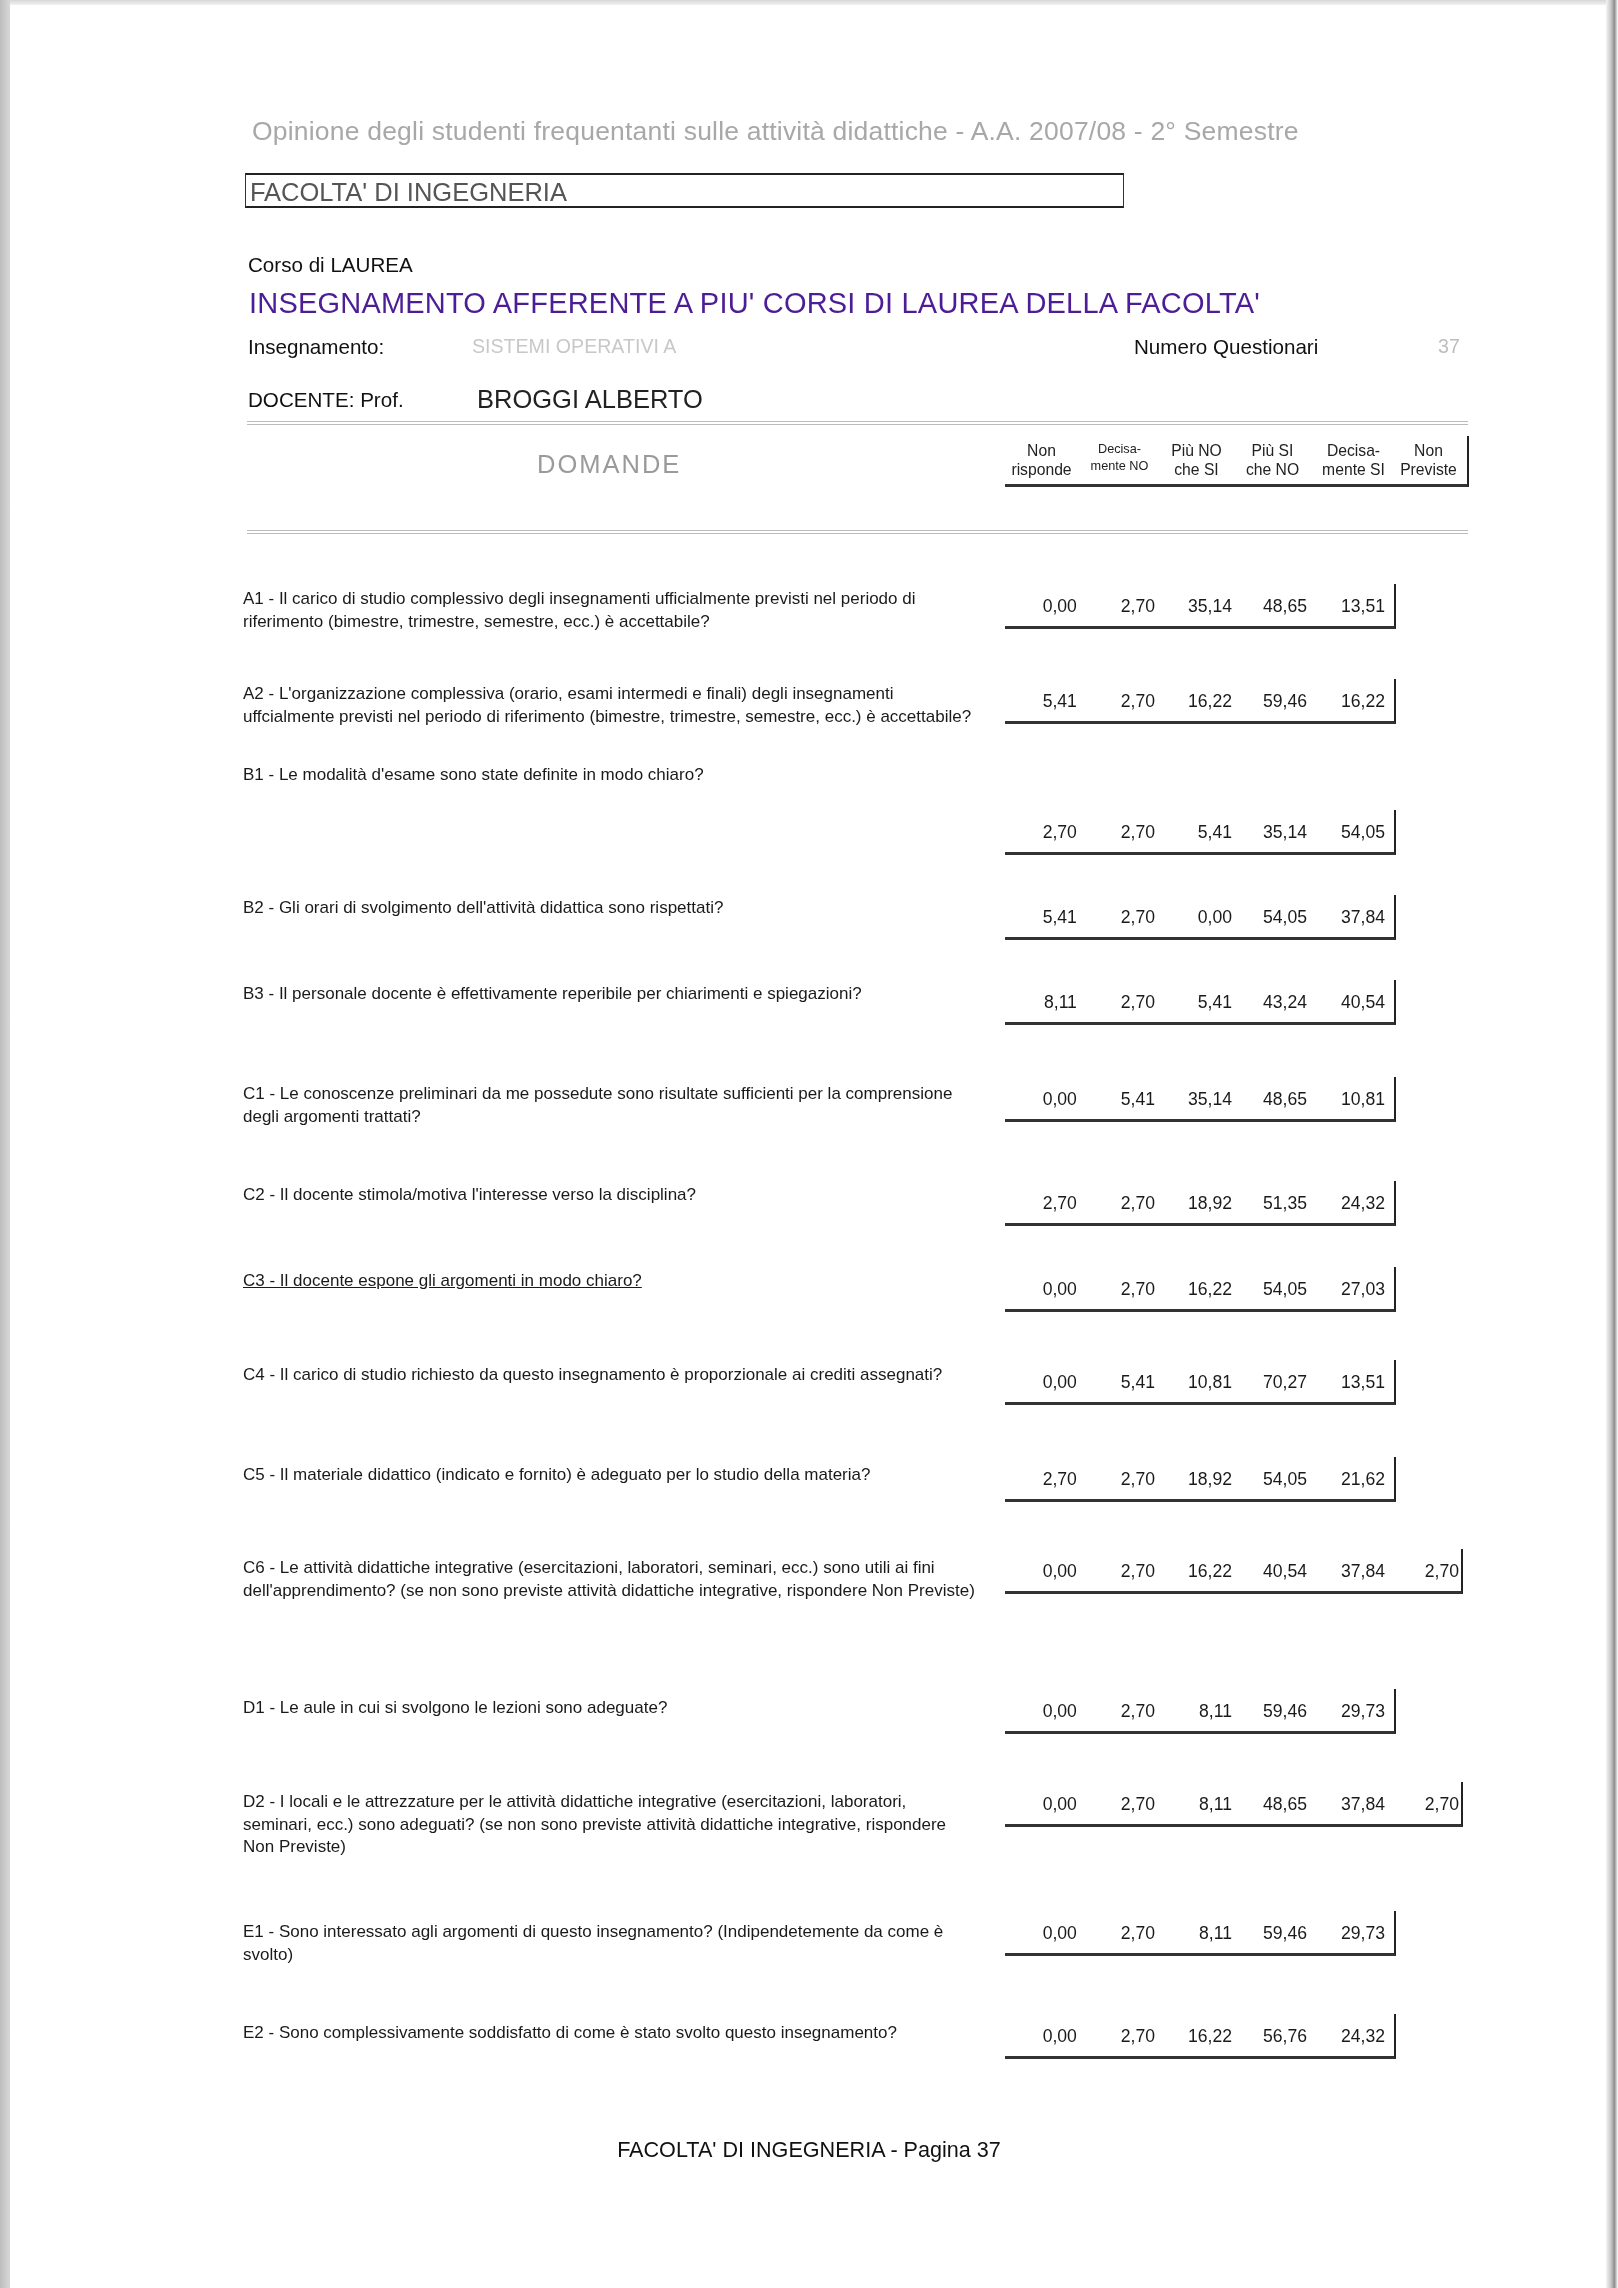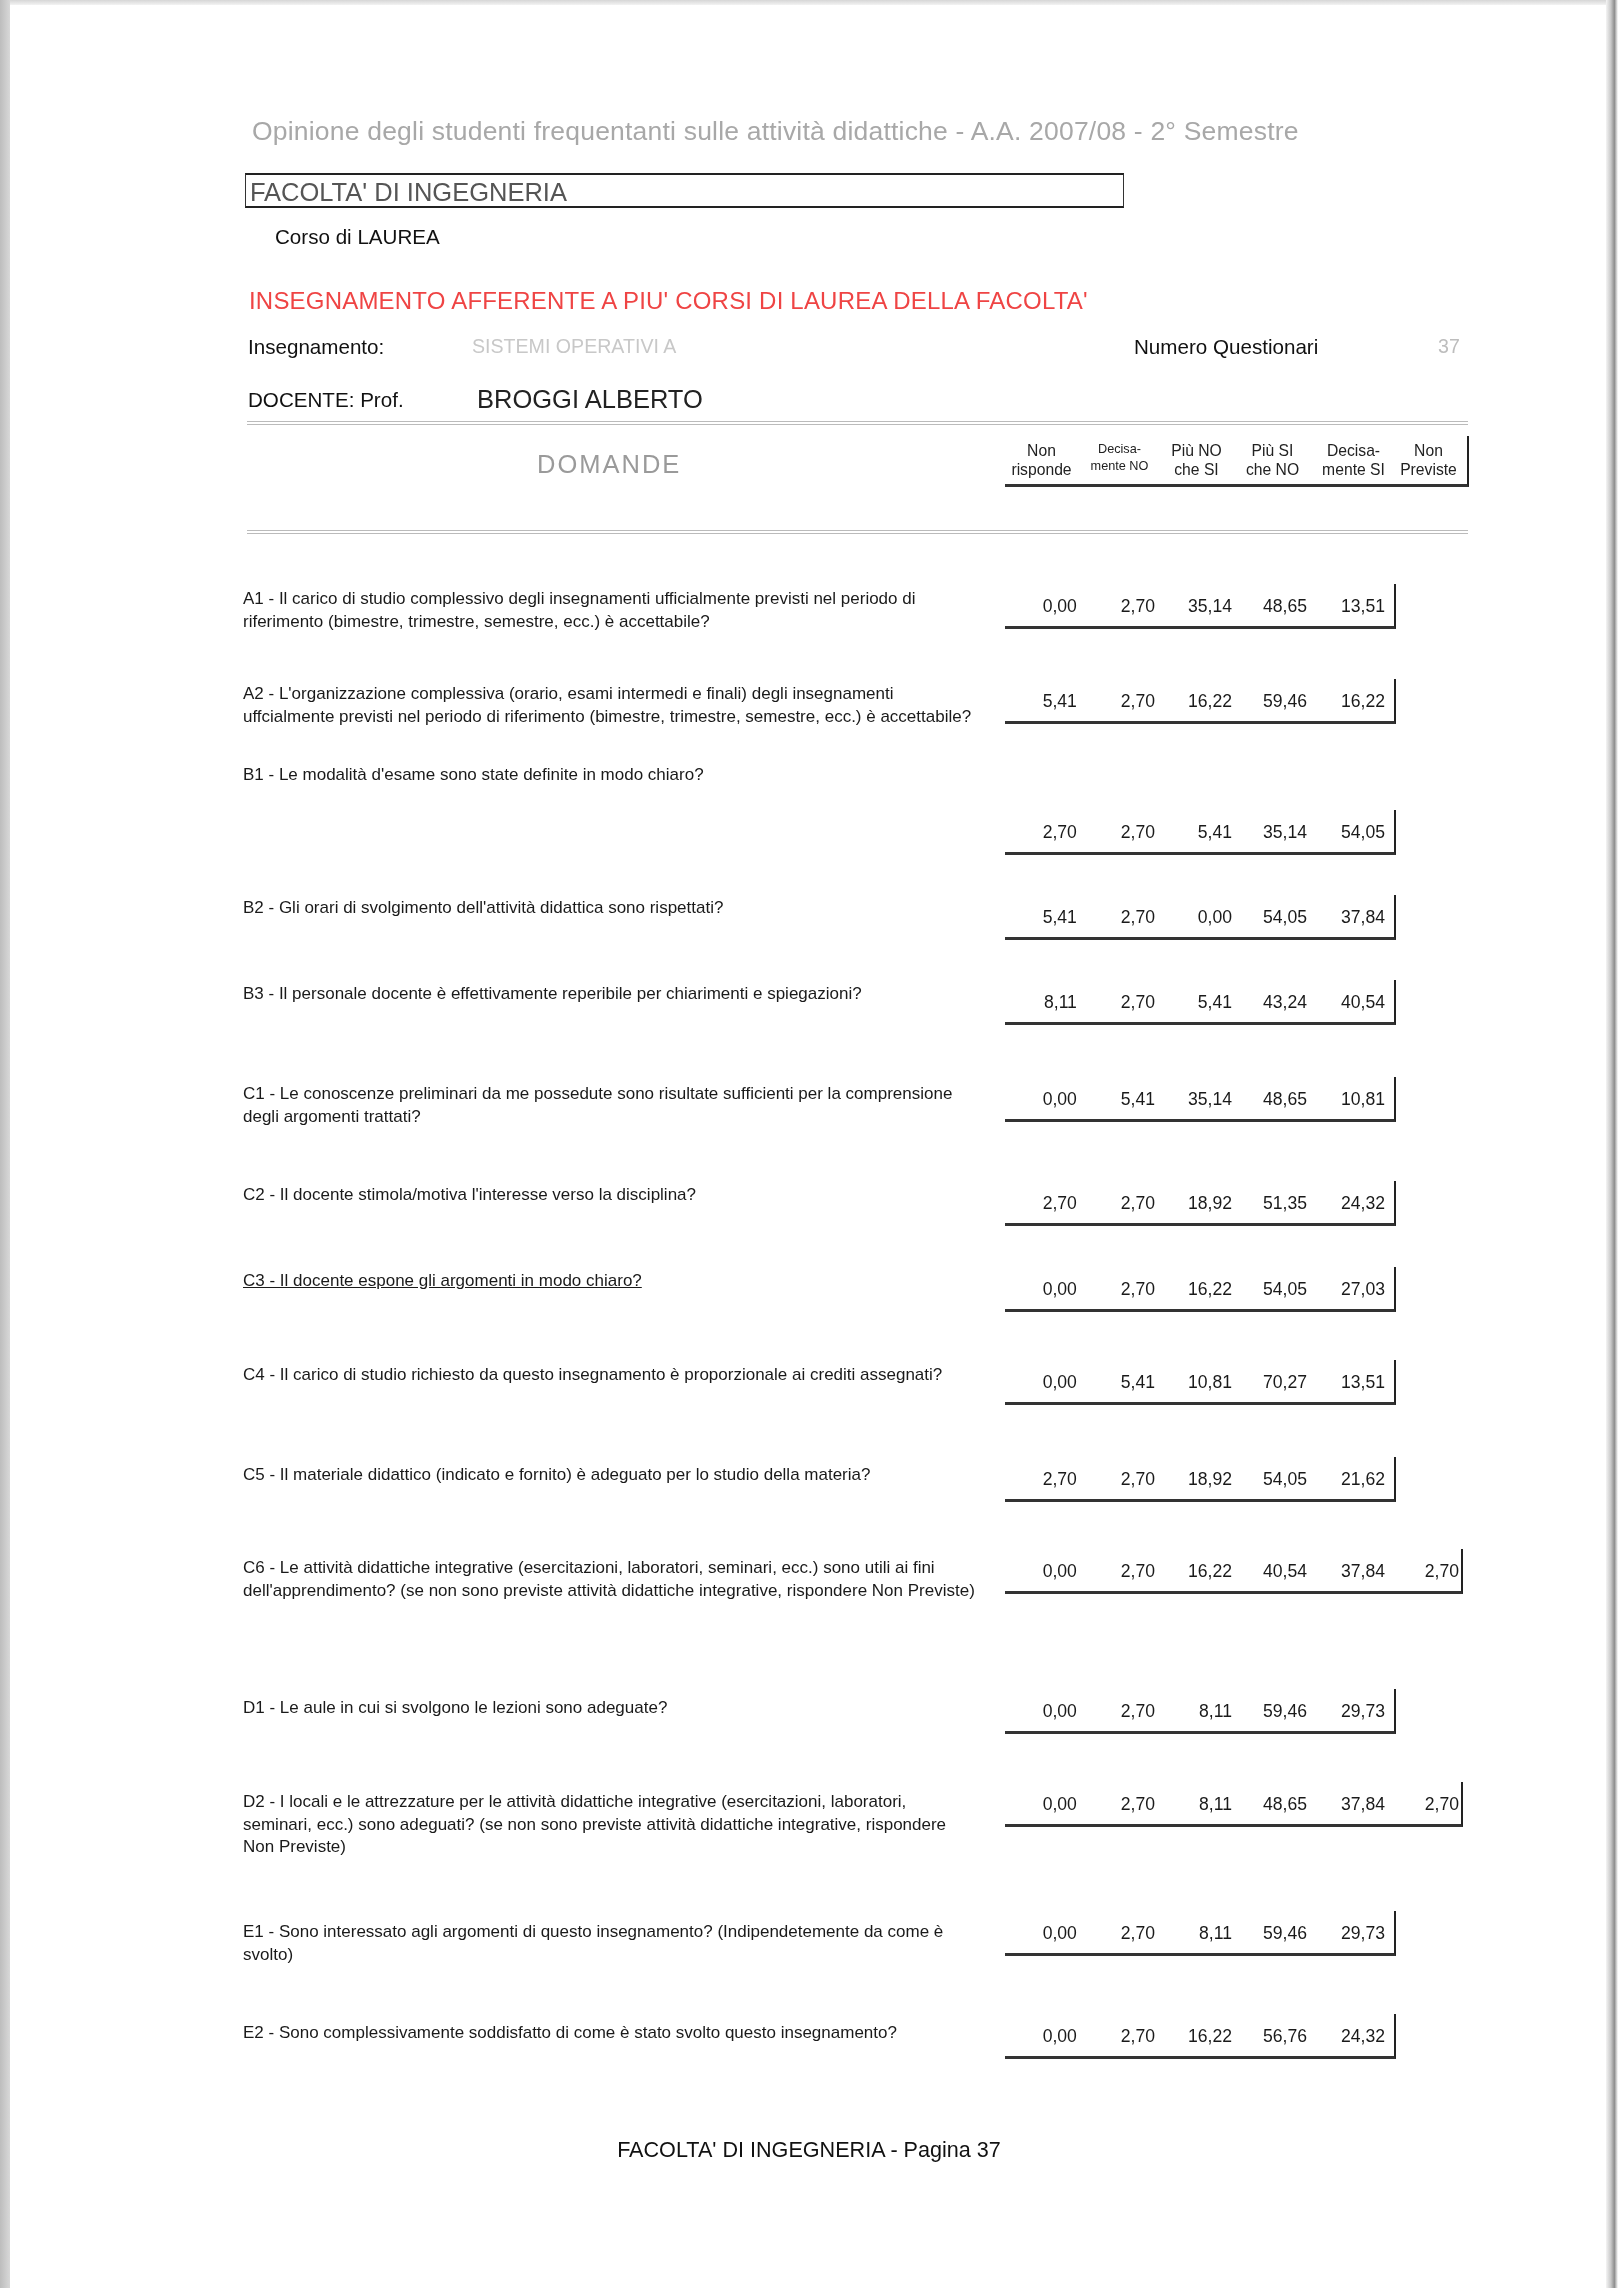--- a/index.html
+++ b/index.html
@@ -29,22 +29,22 @@
 <div class="page-edge-top"></div>
 <div class="page-edge-left"></div>
 <div class="page-edge-right"></div>
 
 <div class="abs gray-title" style="left:252px; top:116px;">Opinione degli studenti frequentanti sulle attività didattiche - A.A. 2007/08 - 2° Semestre</div>
 
 <div class="facolta-box">
   <span>FACOLTA' DI INGEGNERIA</span>
 </div>
 
-<div class="abs bold-label" style="left:248px; top:225px;margin-left:27px;">Corso di LAUREA</div>
-<div class="abs gray-title" style="left:249px; top:287px; font-size:24px; color:#ef4444;">INSEGNAMENTO AFFERENTE A PIU' CORSI DI LAUREA DELLA FACOLTA'</div>
+<div class="abs bold-label" style="left:248px; top:253px;">Corso di LAUREA</div>
+<div class="abs gray-title" style="left:249px; top:287px; font-size:29px; color:#4c1d95;">INSEGNAMENTO AFFERENTE A PIU' CORSI DI LAUREA DELLA FACOLTA'</div>
 
 <div class="abs bold-label" style="left:248px; top:335px;">Insegnamento:</div>
 <div class="abs light" style="left:472px; top:335px; font-size:19.6px;">SISTEMI OPERATIVI A</div>
 <div class="abs bold-label" style="left:1134px; top:335px;">Numero Questionari</div>
 <div class="abs light" style="left:1438px; top:335px; font-size:19.6px; color:#bdbdbd;">37</div>
 
 <div class="abs bold-label" style="left:248px; top:388px;">DOCENTE: Prof.</div>
 <div class="abs" style="left:477px; top:385px; font-size:25.5px; color:#222;">BROGGI ALBERTO</div>
 
 <div class="hrule" style="left:247px; top:421px; width:1221px;"></div>

